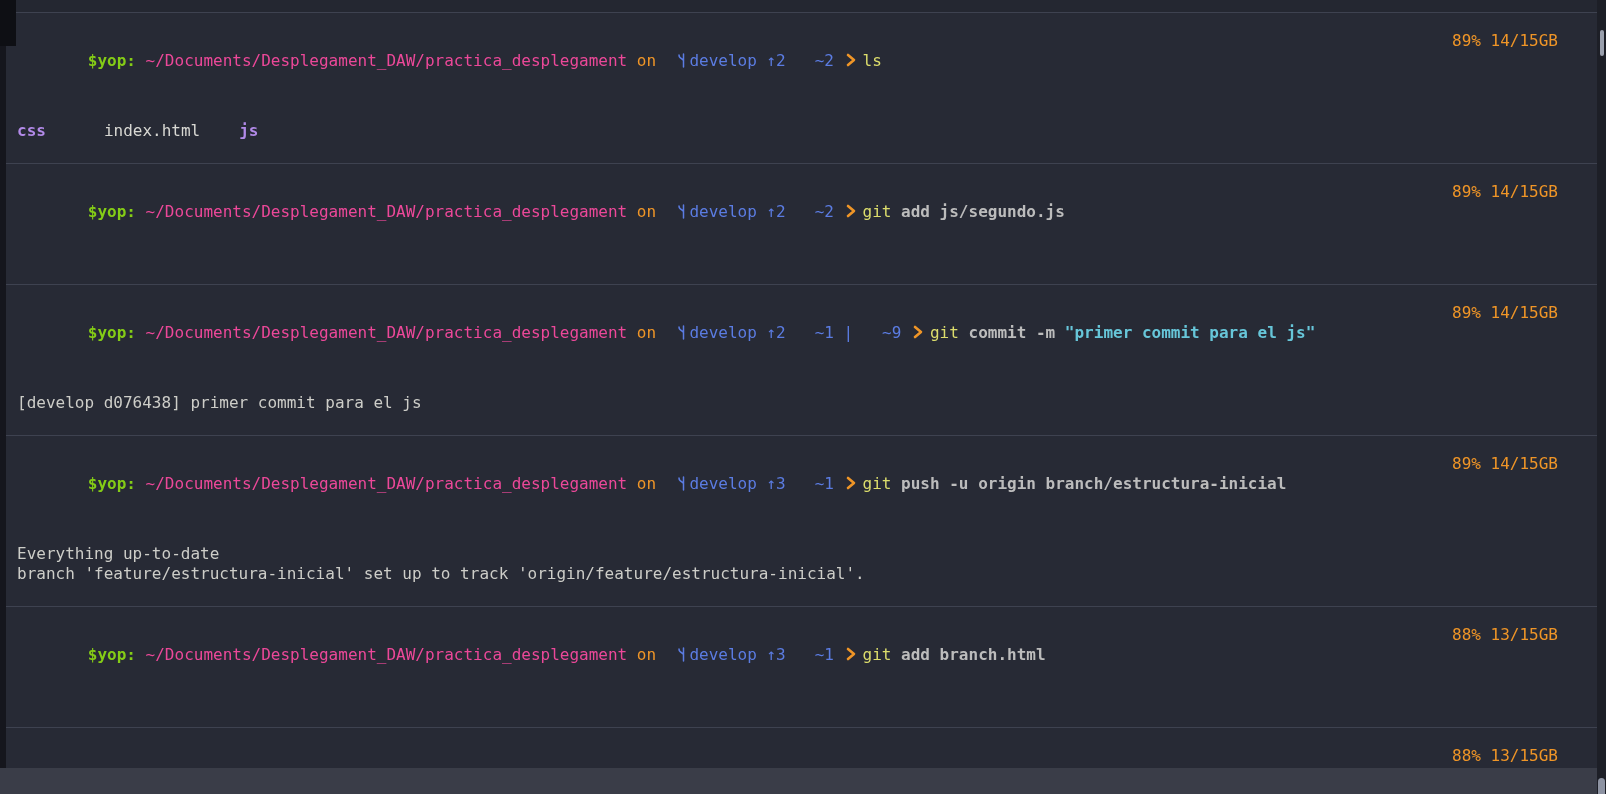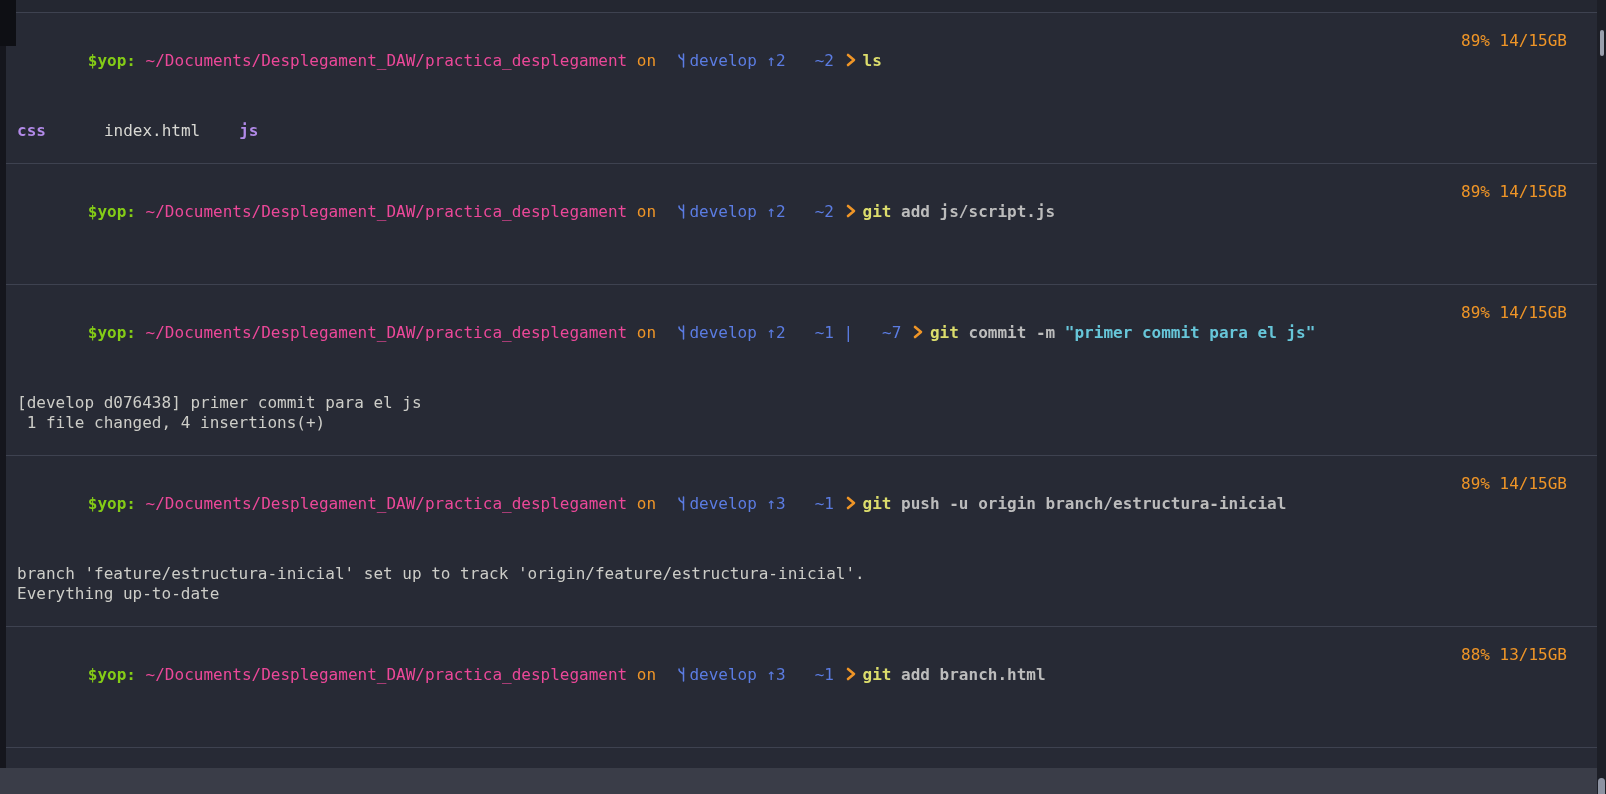--- a/index.html
+++ b/index.html
@@ -16,24 +16,24 @@
   .block { border-top:1px solid #3e4250; padding:18px 0 22px 0; position:relative; }
 
   .prow { white-space:pre; line-height:20px; padding-left:30px; position:relative; }
   .u  { color:#84cc16; font-weight:700; }
   .p  { color:#ec4899; }
   .o  { color:#ef9527; }
   .b  { color:#5b7ce2;text-align:right; }
   .d  { color:#5b7ce2; }
   .bi { vertical-align:-3px; margin-right:1px; }
   .chev { vertical-align:-2px; margin:0 7px 0 2px; }
-  .c1 { color:#dcdd6c; font-weight:700; }
+  .c1 { color:#dcdd6c; font-weight:400; }
   .c2 { color:#bcbcbc; font-weight:600; }
   .c3 { color:#67c6d9; font-weight:700; }
-  .status { position:absolute; right:39px; top:0; color:#ef9527; }
+  .status { position:absolute; right:48px; top:0; color:#ef9527; }
 
   .outs { margin-top:10px; }
   .out { white-space:pre; line-height:20px; padding-left:17px; color:#cdcdc8; }
   .lsrow { }
   .lsdir { color:#b28ae8; font-weight:700; }
   .lsfile { color:#d8d8d3; margin-left:58px; }
   .lsdir2 { color:#b28ae8; font-weight:700; margin-left:39px; }
 
   .leftstrip { position:absolute; left:0; top:0; width:6px; height:794px; background:#15161d; }
   .topnotch  { position:absolute; left:0; top:0; width:16px; height:46px; background:#0e0f14; }
@@ -61,52 +61,51 @@
       <div class="out lsrow"><span class="lsdir">css</span><span class="lsfile">index.html</span><span class="lsdir2">js</span></div>
     </div>
   </section>
 
   <section class="block">
     <div class="prow">
       <span class="u">$yop: </span><span class="p">~/Documents/Desplegament_DAW/practica_desplegament</span><span class="o"> on  </span><span class="b"><svg class="bi" width="13" height="17" viewBox="0 0 13 17">
             <path d="M8.5 2 V15 M8.5 9 C8.5 6 4 7.5 4 3" fill="none" stroke="currentColor" stroke-width="1.5" stroke-linecap="round"></path>
           </svg><span>develop ↑2</span></span><span class="d">   ~2 </span><svg class="chev" width="10" height="16" viewBox="0 0 10 16">
           <polyline points="2,3 8,8 2,13" fill="none" stroke="#ef9527" stroke-width="2.6" stroke-linecap="round" stroke-linejoin="round"></polyline>
-        </svg><span class="c1">git</span><span class="c2"> add js/script.js</span>
+        </svg><span class="c1">git</span><span class="c2"> add js/segundo.js</span>
       <span class="status">89% 14/15GB</span>
     </div>
   </section>
 
   <section class="block">
     <div class="prow">
       <span class="u">$yop: </span><span class="p">~/Documents/Desplegament_DAW/practica_desplegament</span><span class="o"> on  </span><span class="b"><svg class="bi" width="13" height="17" viewBox="0 0 13 17">
             <path d="M8.5 2 V15 M8.5 9 C8.5 6 4 7.5 4 3" fill="none" stroke="currentColor" stroke-width="1.5" stroke-linecap="round"></path>
-          </svg><span>develop ↑2</span></span><span class="d">   ~1 |   ~7 </span><svg class="chev" width="10" height="16" viewBox="0 0 10 16">
+          </svg><span>develop ↑2</span></span><span class="d">   ~1 |   ~9 </span><svg class="chev" width="10" height="16" viewBox="0 0 10 16">
           <polyline points="2,3 8,8 2,13" fill="none" stroke="#ef9527" stroke-width="2.6" stroke-linecap="round" stroke-linejoin="round"></polyline>
         </svg><span class="c1">git</span><span class="c2"> commit -m </span><span class="c3">"primer commit para el js"</span>
       <span class="status">89% 14/15GB</span>
     </div>
     <div class="outs">
       <div class="out">[develop d076438] primer commit para el js</div>
-      <div class="out"> 1 file changed, 4 insertions(+)</div>
     </div>
   </section>
 
   <section class="block">
     <div class="prow">
       <span class="u">$yop: </span><span class="p">~/Documents/Desplegament_DAW/practica_desplegament</span><span class="o"> on  </span><span class="b"><svg class="bi" width="13" height="17" viewBox="0 0 13 17">
             <path d="M8.5 2 V15 M8.5 9 C8.5 6 4 7.5 4 3" fill="none" stroke="currentColor" stroke-width="1.5" stroke-linecap="round"></path>
           </svg><span>develop ↑3</span></span><span class="d">   ~1 </span><svg class="chev" width="10" height="16" viewBox="0 0 10 16">
           <polyline points="2,3 8,8 2,13" fill="none" stroke="#ef9527" stroke-width="2.6" stroke-linecap="round" stroke-linejoin="round"></polyline>
         </svg><span class="c1">git</span><span class="c2"> push -u origin branch/estructura-inicial</span>
       <span class="status">89% 14/15GB</span>
     </div>
     <div class="outs">
+      <div class="out">Everything up-to-date</div>
       <div class="out">branch 'feature/estructura-inicial' set up to track 'origin/feature/estructura-inicial'.</div>
-      <div class="out">Everything up-to-date</div>
     </div>
   </section>
 
   <section class="block">
     <div class="prow">
       <span class="u">$yop: </span><span class="p">~/Documents/Desplegament_DAW/practica_desplegament</span><span class="o"> on  </span><span class="b"><svg class="bi" width="13" height="17" viewBox="0 0 13 17">
             <path d="M8.5 2 V15 M8.5 9 C8.5 6 4 7.5 4 3" fill="none" stroke="currentColor" stroke-width="1.5" stroke-linecap="round"></path>
           </svg><span>develop ↑3</span></span><span class="d">   ~1 </span><svg class="chev" width="10" height="16" viewBox="0 0 10 16">
           <polyline points="2,3 8,8 2,13" fill="none" stroke="#ef9527" stroke-width="2.6" stroke-linecap="round" stroke-linejoin="round"></polyline>
         </svg><span class="c1">git</span><span class="c2"> add branch.html</span>

